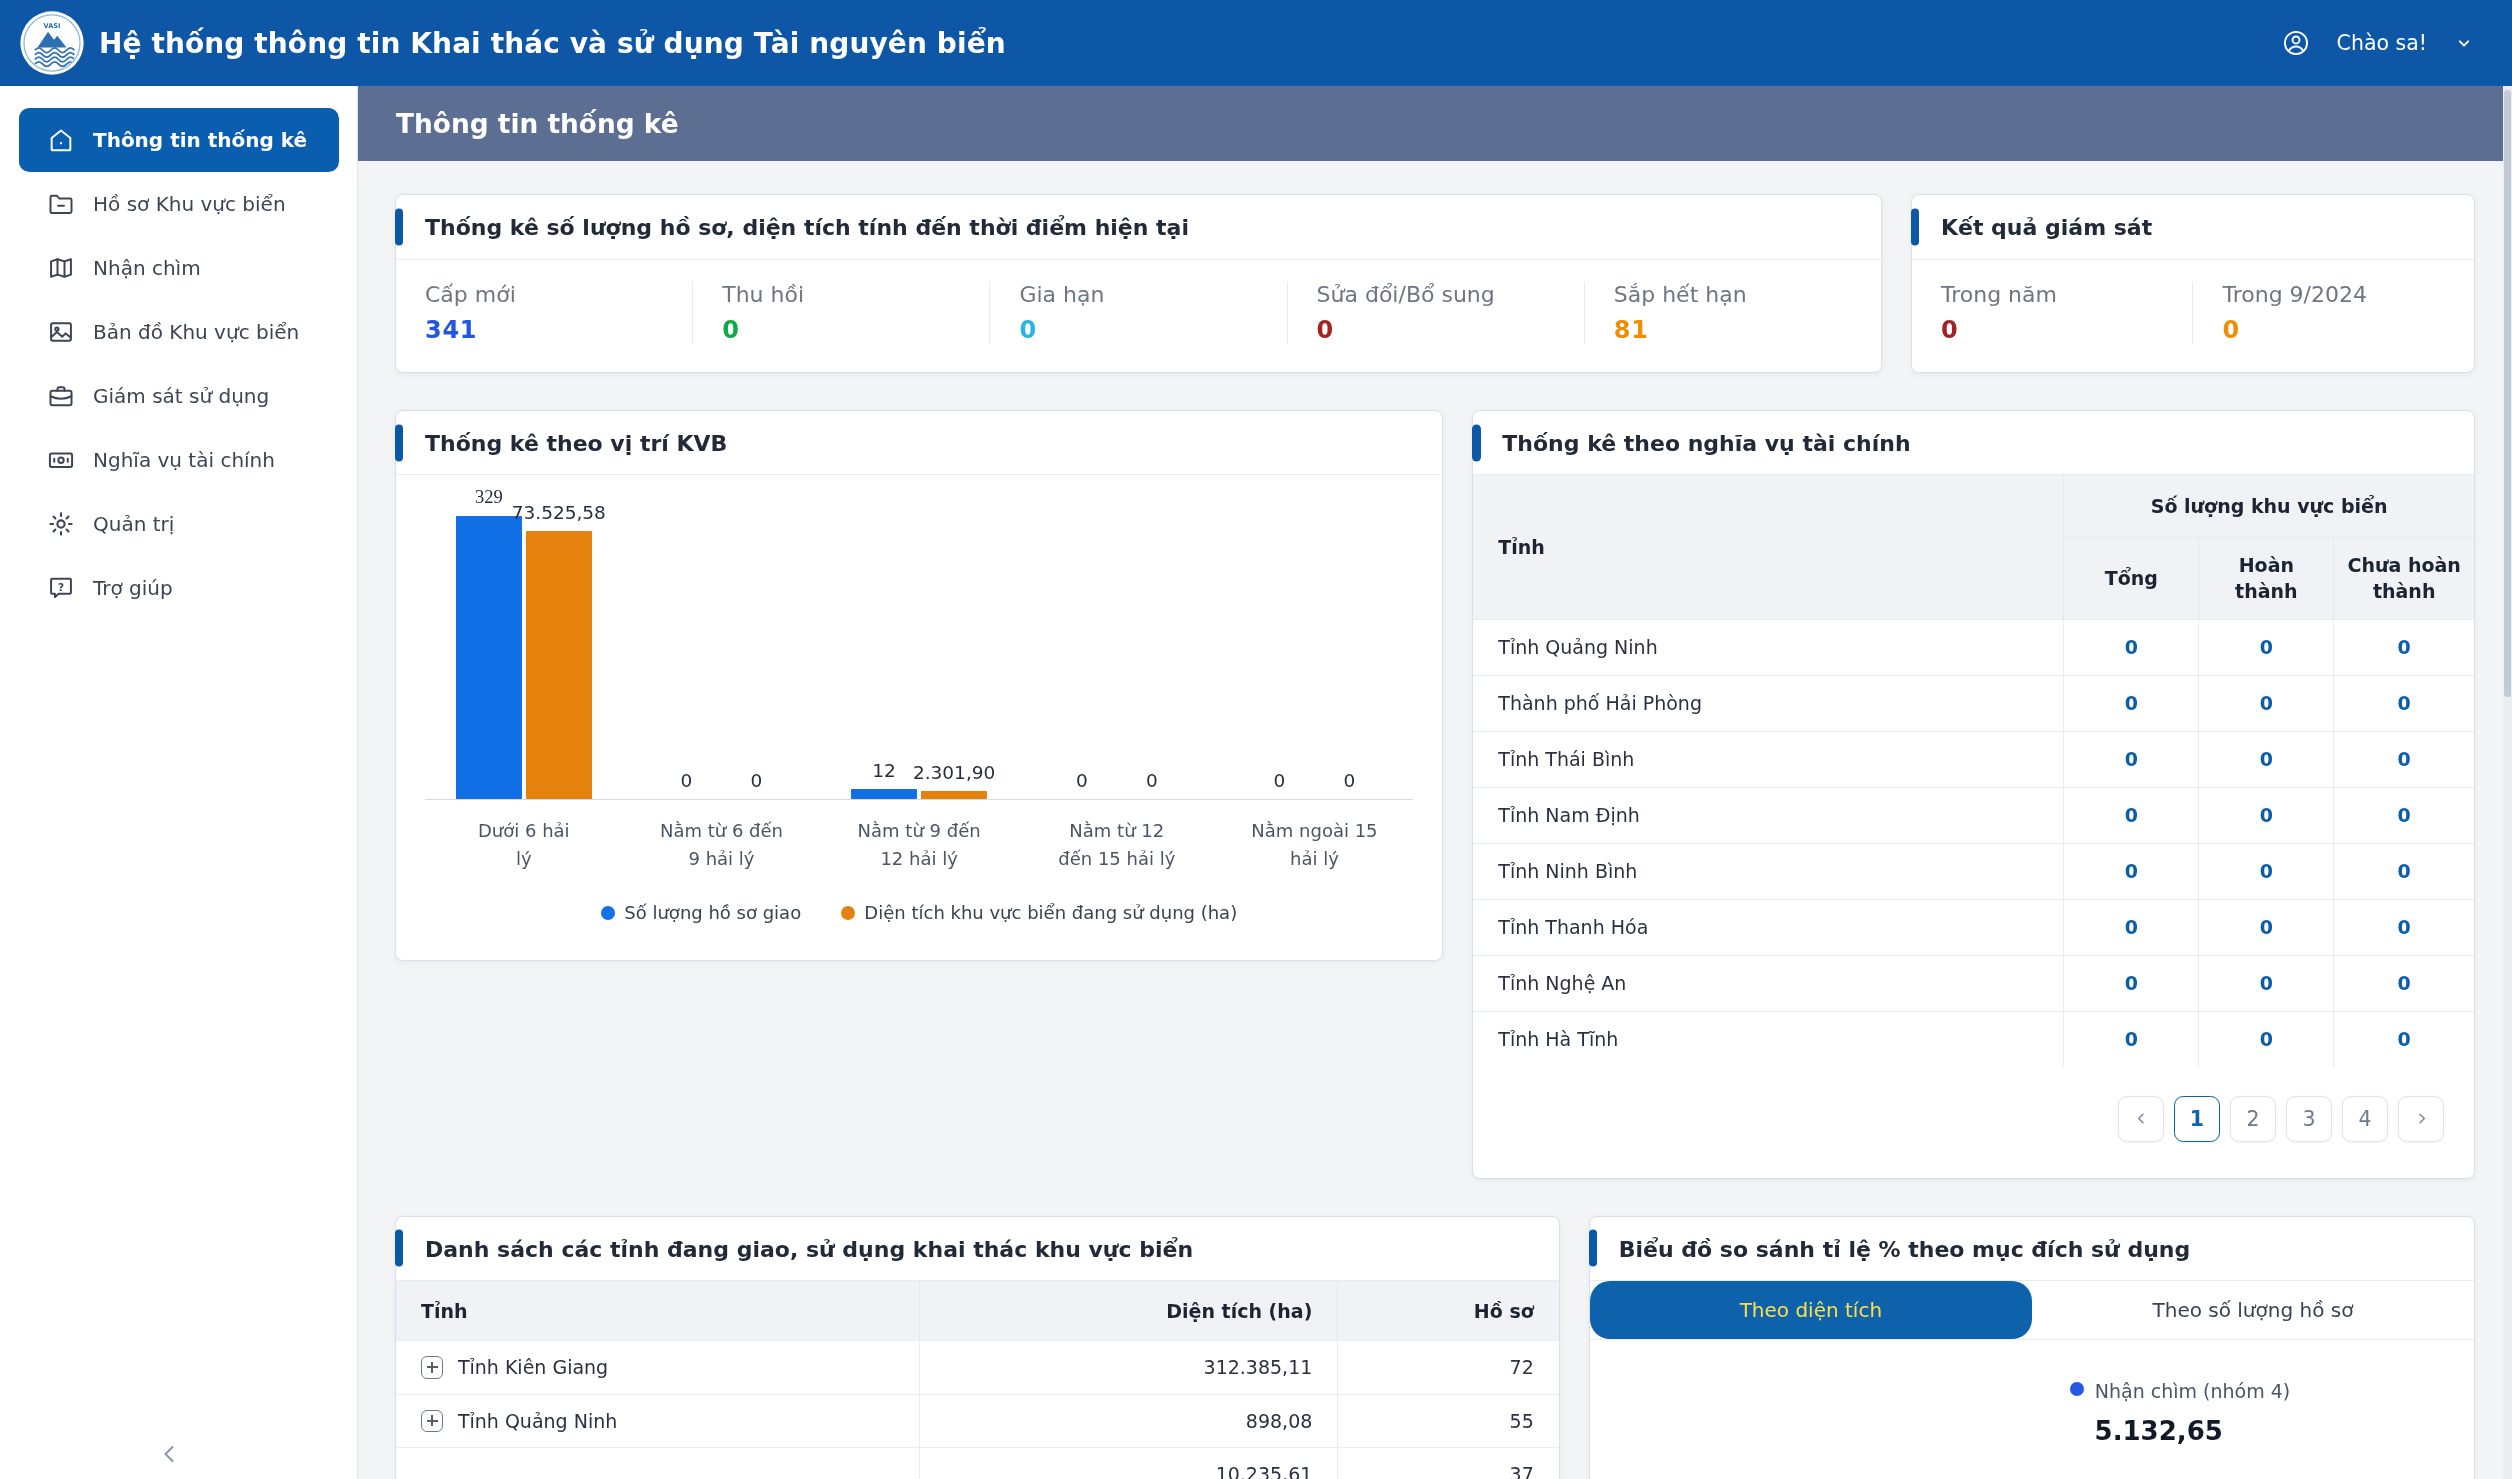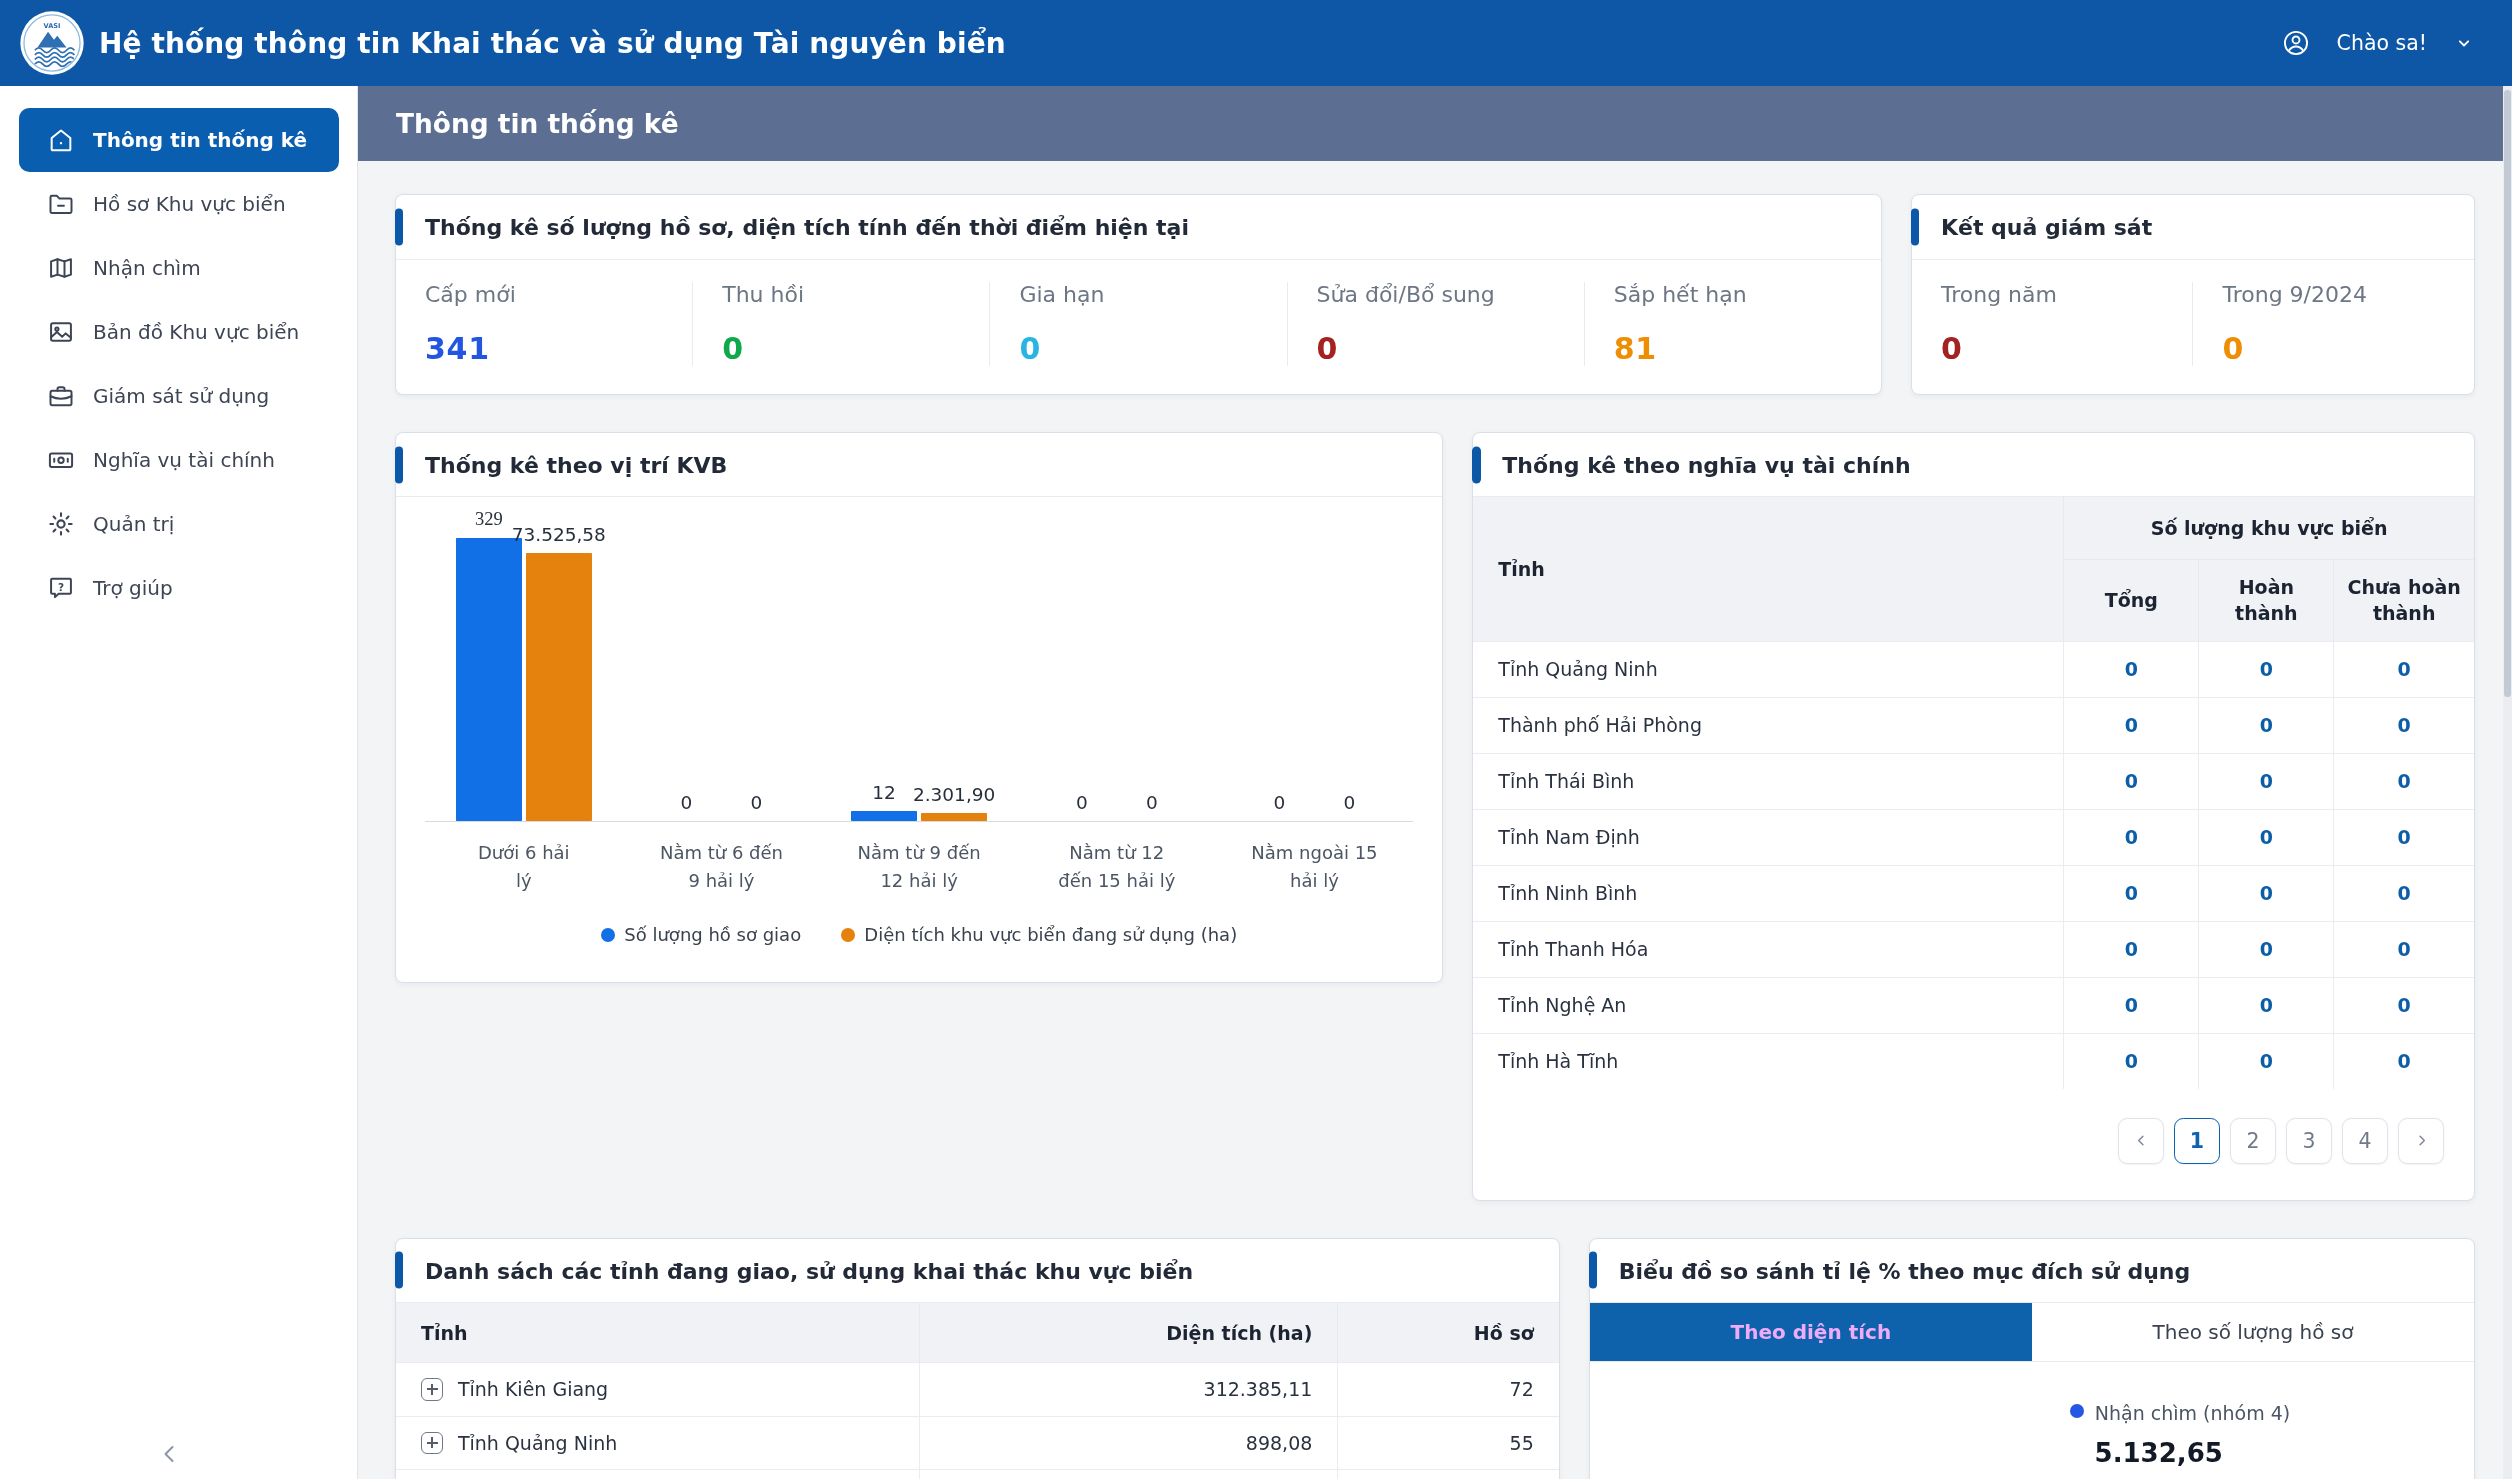--- a/index.html
+++ b/index.html
@@ -59,21 +59,21 @@
     width: 8.6px; height: 37px; background: #0b57a8; border-radius: 4.6px;
   }
 
   
   .card-stats { flex: 1 1 72.5%; }
   .card-monitor { flex: 1 1 27.5%; }
   .stats-row { display: flex; padding: 22.4px 0 28px; }
   .stat-col { flex: 1; padding-left: 29px; border-left: 1.3px solid #e8ebef; }
   .stats-row > div.stat-col:first-of-type { border-left: none; }
   .stat-label { font-size: 22px; color: #6d7684; }
-  .stat-value { margin-top: 24px; font-size: 30px; font-weight: bold; letter-spacing: 0.7px; }
+  .stat-value { margin-top: 9px; font-size: 24px; font-weight: bold; letter-spacing: 0.7px; }
 
   
   .card-chart { flex: 0 0 50.4%; }
   .card-finance { flex: 1 1 auto; }
   .chart-wrap { padding: 41px 29px 0; }
   .plot {
     height: 284px; display: flex; justify-content: space-around; align-items: flex-end;
     border-bottom: 1.3px solid #d6dbe1;
   }
   .bar-group { width: 19%; height: 100%; display: flex; justify-content: center; align-items: flex-end; gap: 4px; }
@@ -124,21 +124,21 @@
   .plus-ico { width: 22.4px; height: 22.4px; border: 1.3px solid #6f7887; border-radius: 6px; position: relative; flex: none; cursor: pointer; }
   .plus-ico::before { content: ""; position: absolute; left: 4.6px; right: 4.6px; top: 50%; height: 2px; margin-top: -1px; background: #555d6b; }
   .plus-ico::after  { content: ""; position: absolute; top: 4.6px; bottom: 4.6px; left: 50%; width: 2px; margin-left: -1px; background: #555d6b; }
 
   
   .tabs { display: flex; border-bottom: 1.3px solid #e8ebef; }
   .tab {
     flex: 1; height: 58px; display: flex; align-items: center; justify-content: center;
     font-size: 20px; color: #3a4250; background: #fff; cursor: pointer;
   }
-  .tab.tab-active { background: #0e62ac; color: #f0abfc; font-weight: bold; }
+  .tab.tab-active { background: #0e62ac; color: #fde047; font-weight: normal; border-radius: 20px; }
   .purpose-body { min-height: 238px; padding: 38px 26.4px 26.4px 0; }
   .purpose-legend { margin-left: 56%; display: flex; flex-direction: column; gap: 22.4px; }
   .pl-head { display: flex; gap: 10.6px; align-items: flex-start; font-size: 19px; color: #4b5563; line-height: 1.45; }
   .pl-dot { width: 14px; height: 14px; border-radius: 50%; margin-top: 4px; flex: none; }
   .pl-value { margin: 10.6px 0 0 24.4px; font-size: 26px; font-weight: bold; color: #121a28; }
 
   
   .scroll-track { position: absolute; right: 0; top: 86px; bottom: 0; width: 9.2px; background: #ebedf1; z-index: 25; }
   .scroll-thumb { position: absolute; right: 1.3px; top: 4px; width: 6.6px; height: 607px; background: #c2cad6; border-radius: 3.3px; }
 </style>

